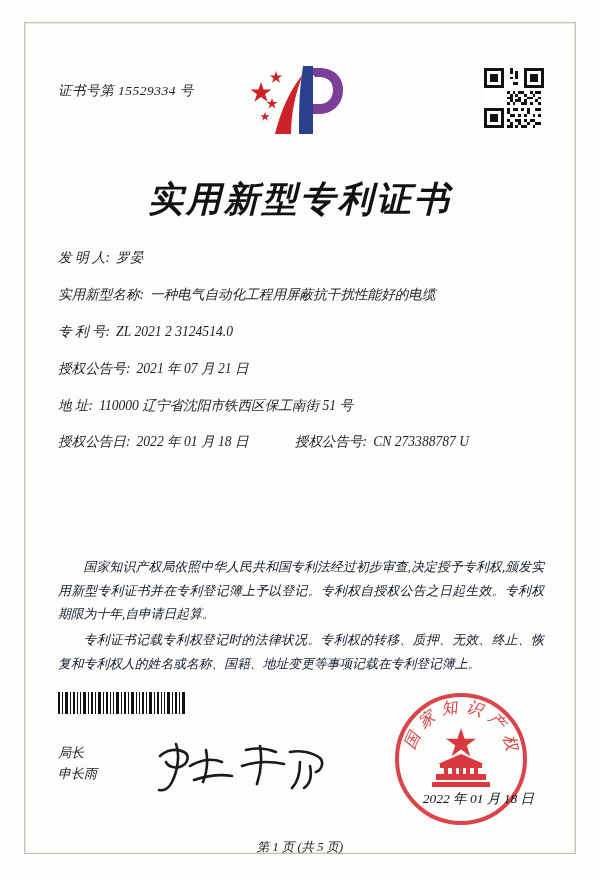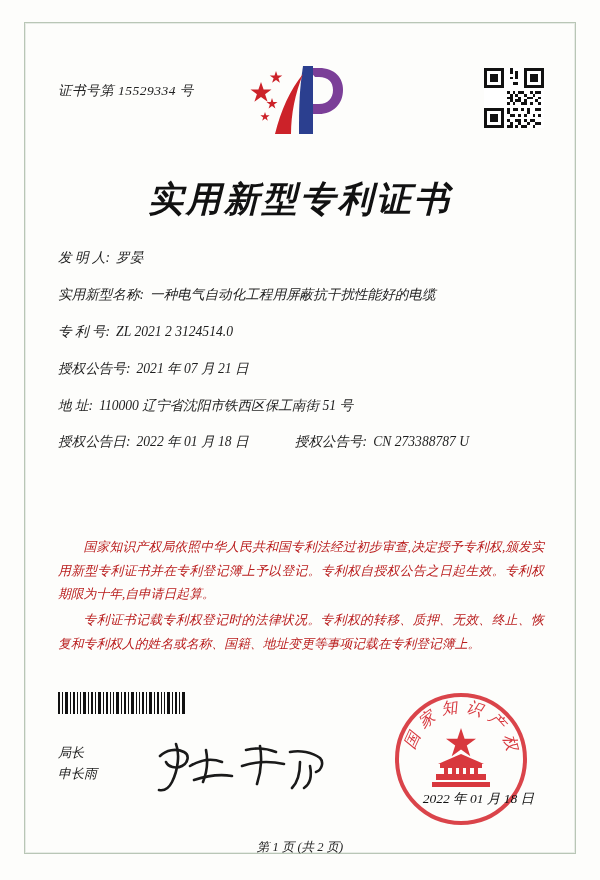--- a/index.html
+++ b/index.html
@@ -65,25 +65,25 @@
   }
   .val{
     margin-left:6px;
   }
   .row.two .pair2{
     margin-left:46px;
     display:flex;
   }
   
   .paras{
-    position:absolute;left:58px;right:56px;top:536px;
+    position:absolute;left:58px;right:56px;top:556px;
     font-size:12.8px;
     line-height:1.85;
     text-align:justify;
-    color:#b91c1c;
+    color:#0f172a;
   }
   .paras p{margin:0 0 2px 0;text-indent:2em;}
   
   .barcode{
     position:absolute;left:58px;top:692px;
     width:128px;height:22px;
   }
   
   .sig-label{
     position:absolute;left:58px;top:742px;
@@ -324,15 +324,15 @@
         <rect x="60" y="78" width="4" height="6"></rect>
         <rect x="67" y="78" width="4" height="6"></rect>
         <rect x="74" y="78" width="4" height="6"></rect>
         <rect x="82" y="78" width="4" height="6"></rect>
         <polygon points="69,64 92,74 46,74"></polygon>
       </g>
     </svg>
   </div>
   <div class="seal-date">2022 年 01 月 18 日</div>
 
-  <div class="footer">第 1 页 (共 2 页)</div>
+  <div class="footer">第 1 页 (共 5 页)</div>
 
 </div>
 
 </body></html>

